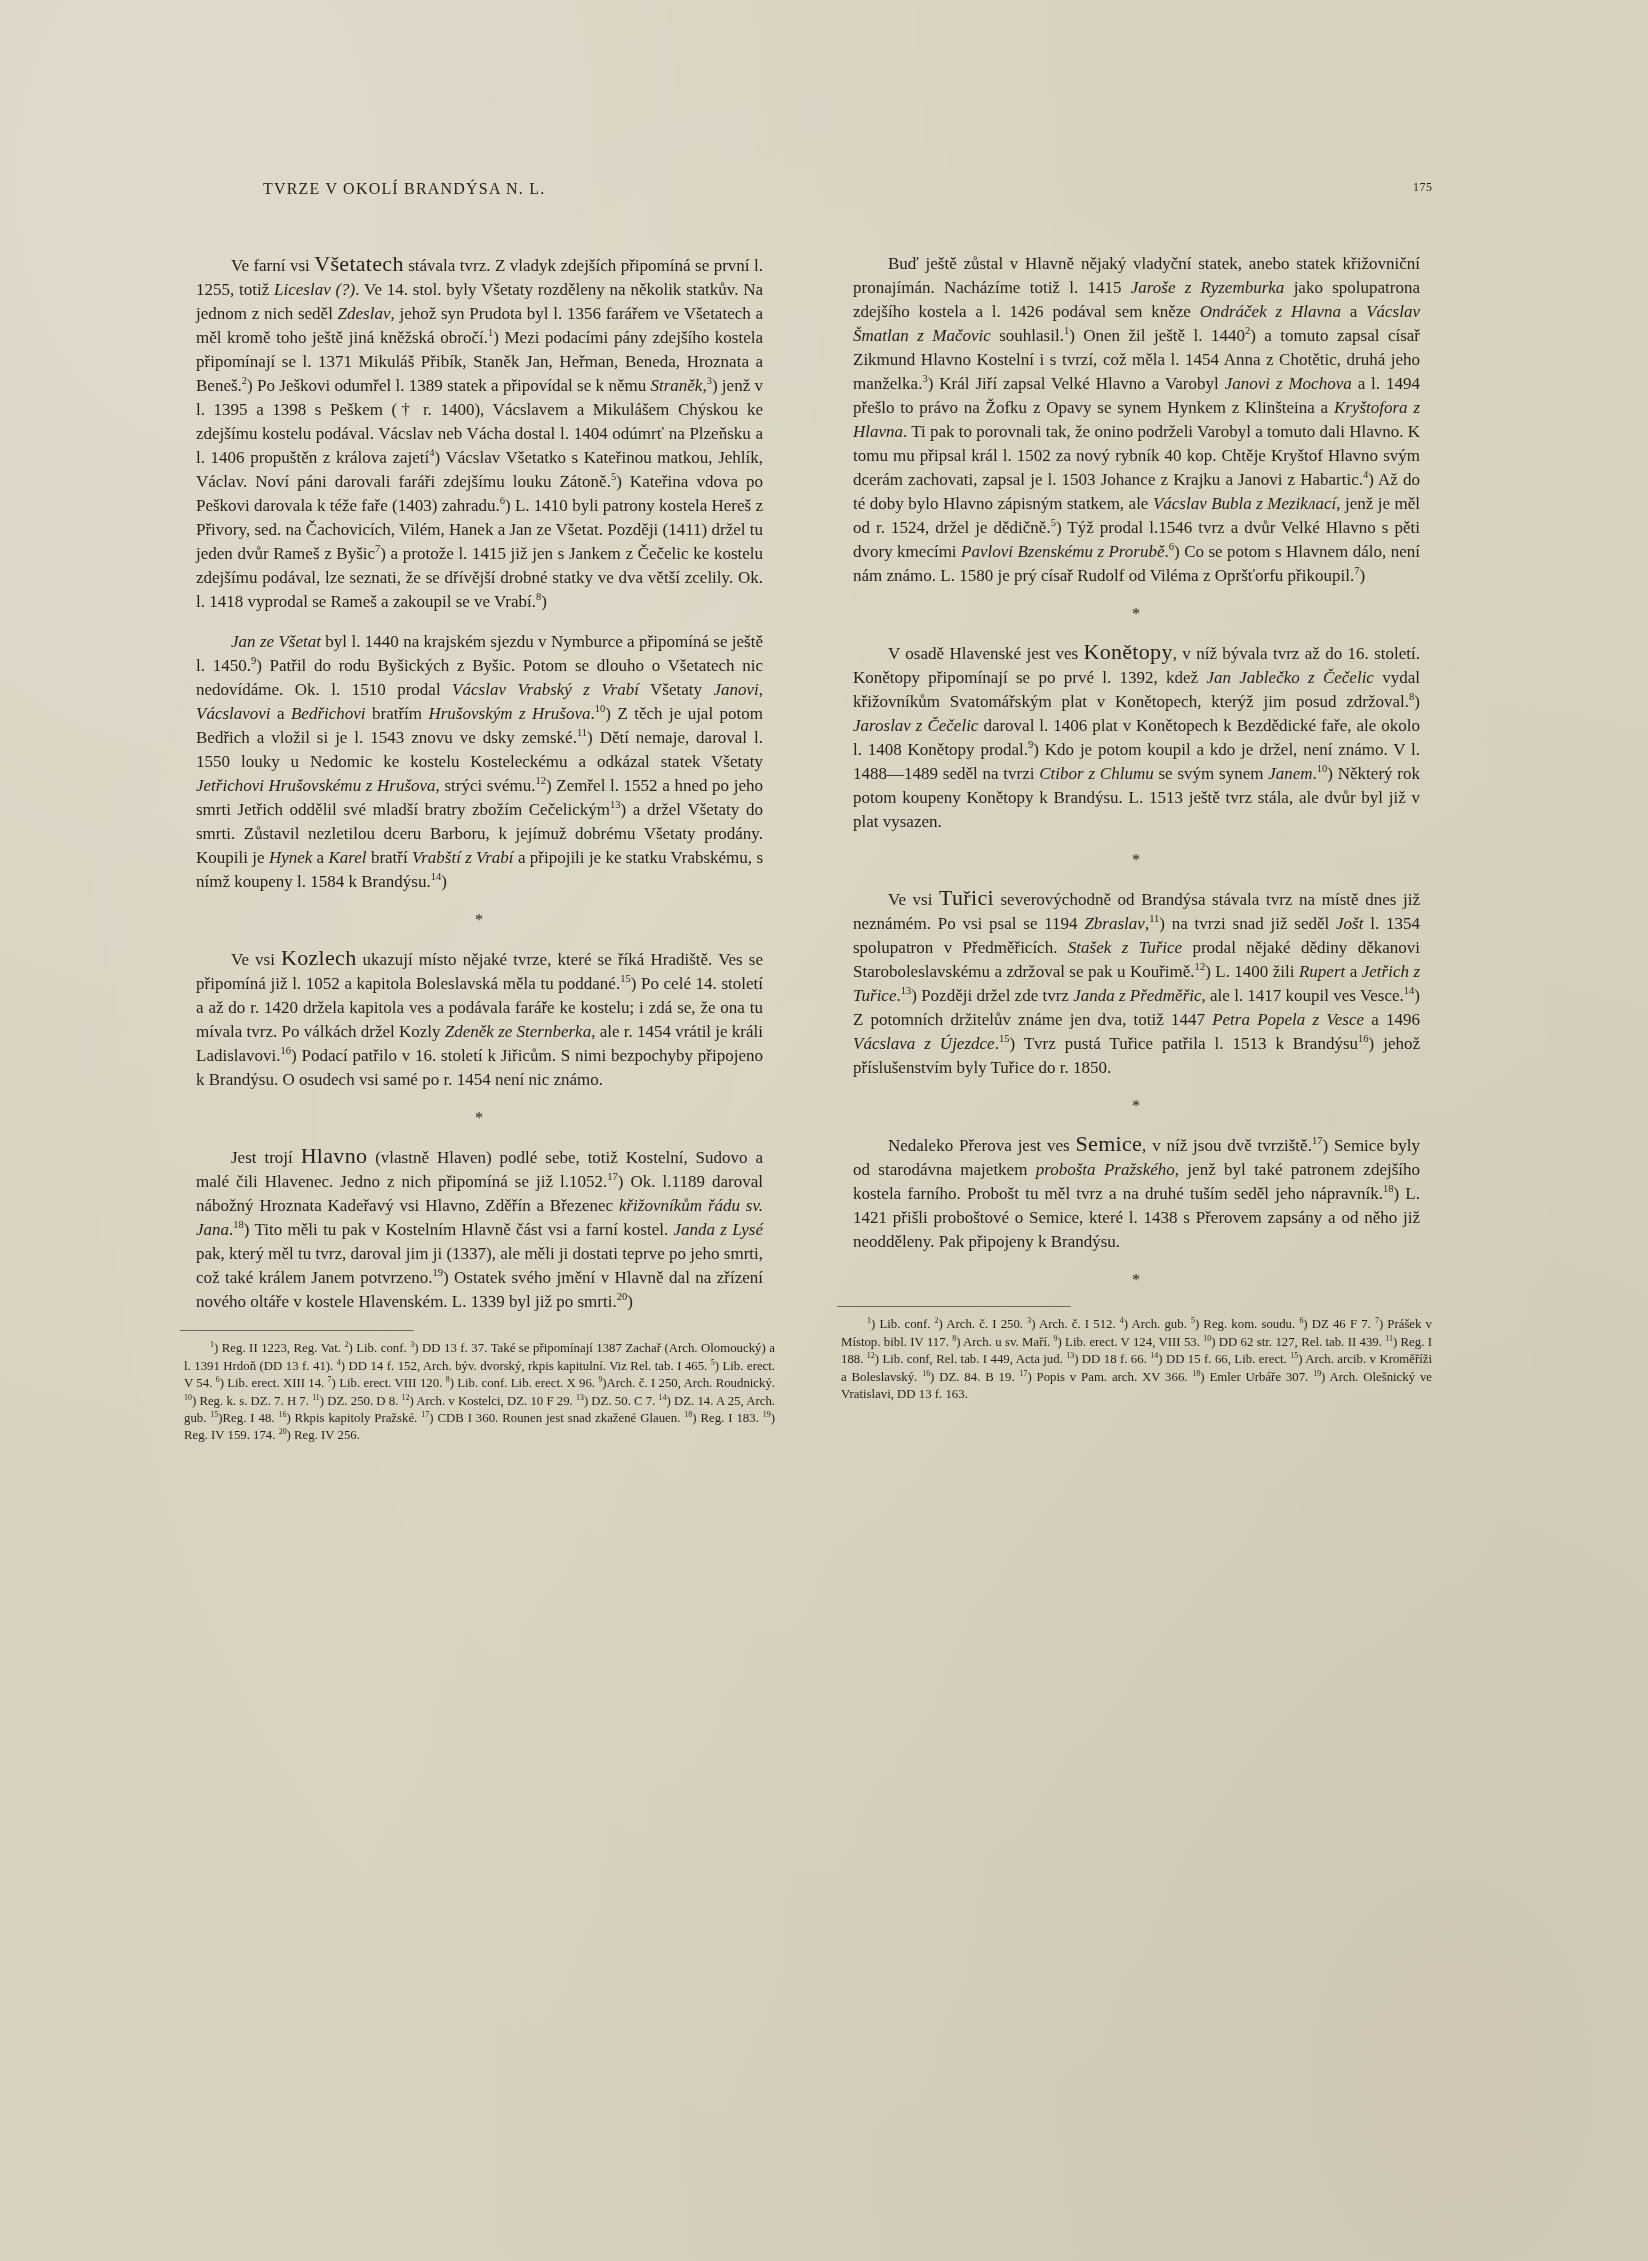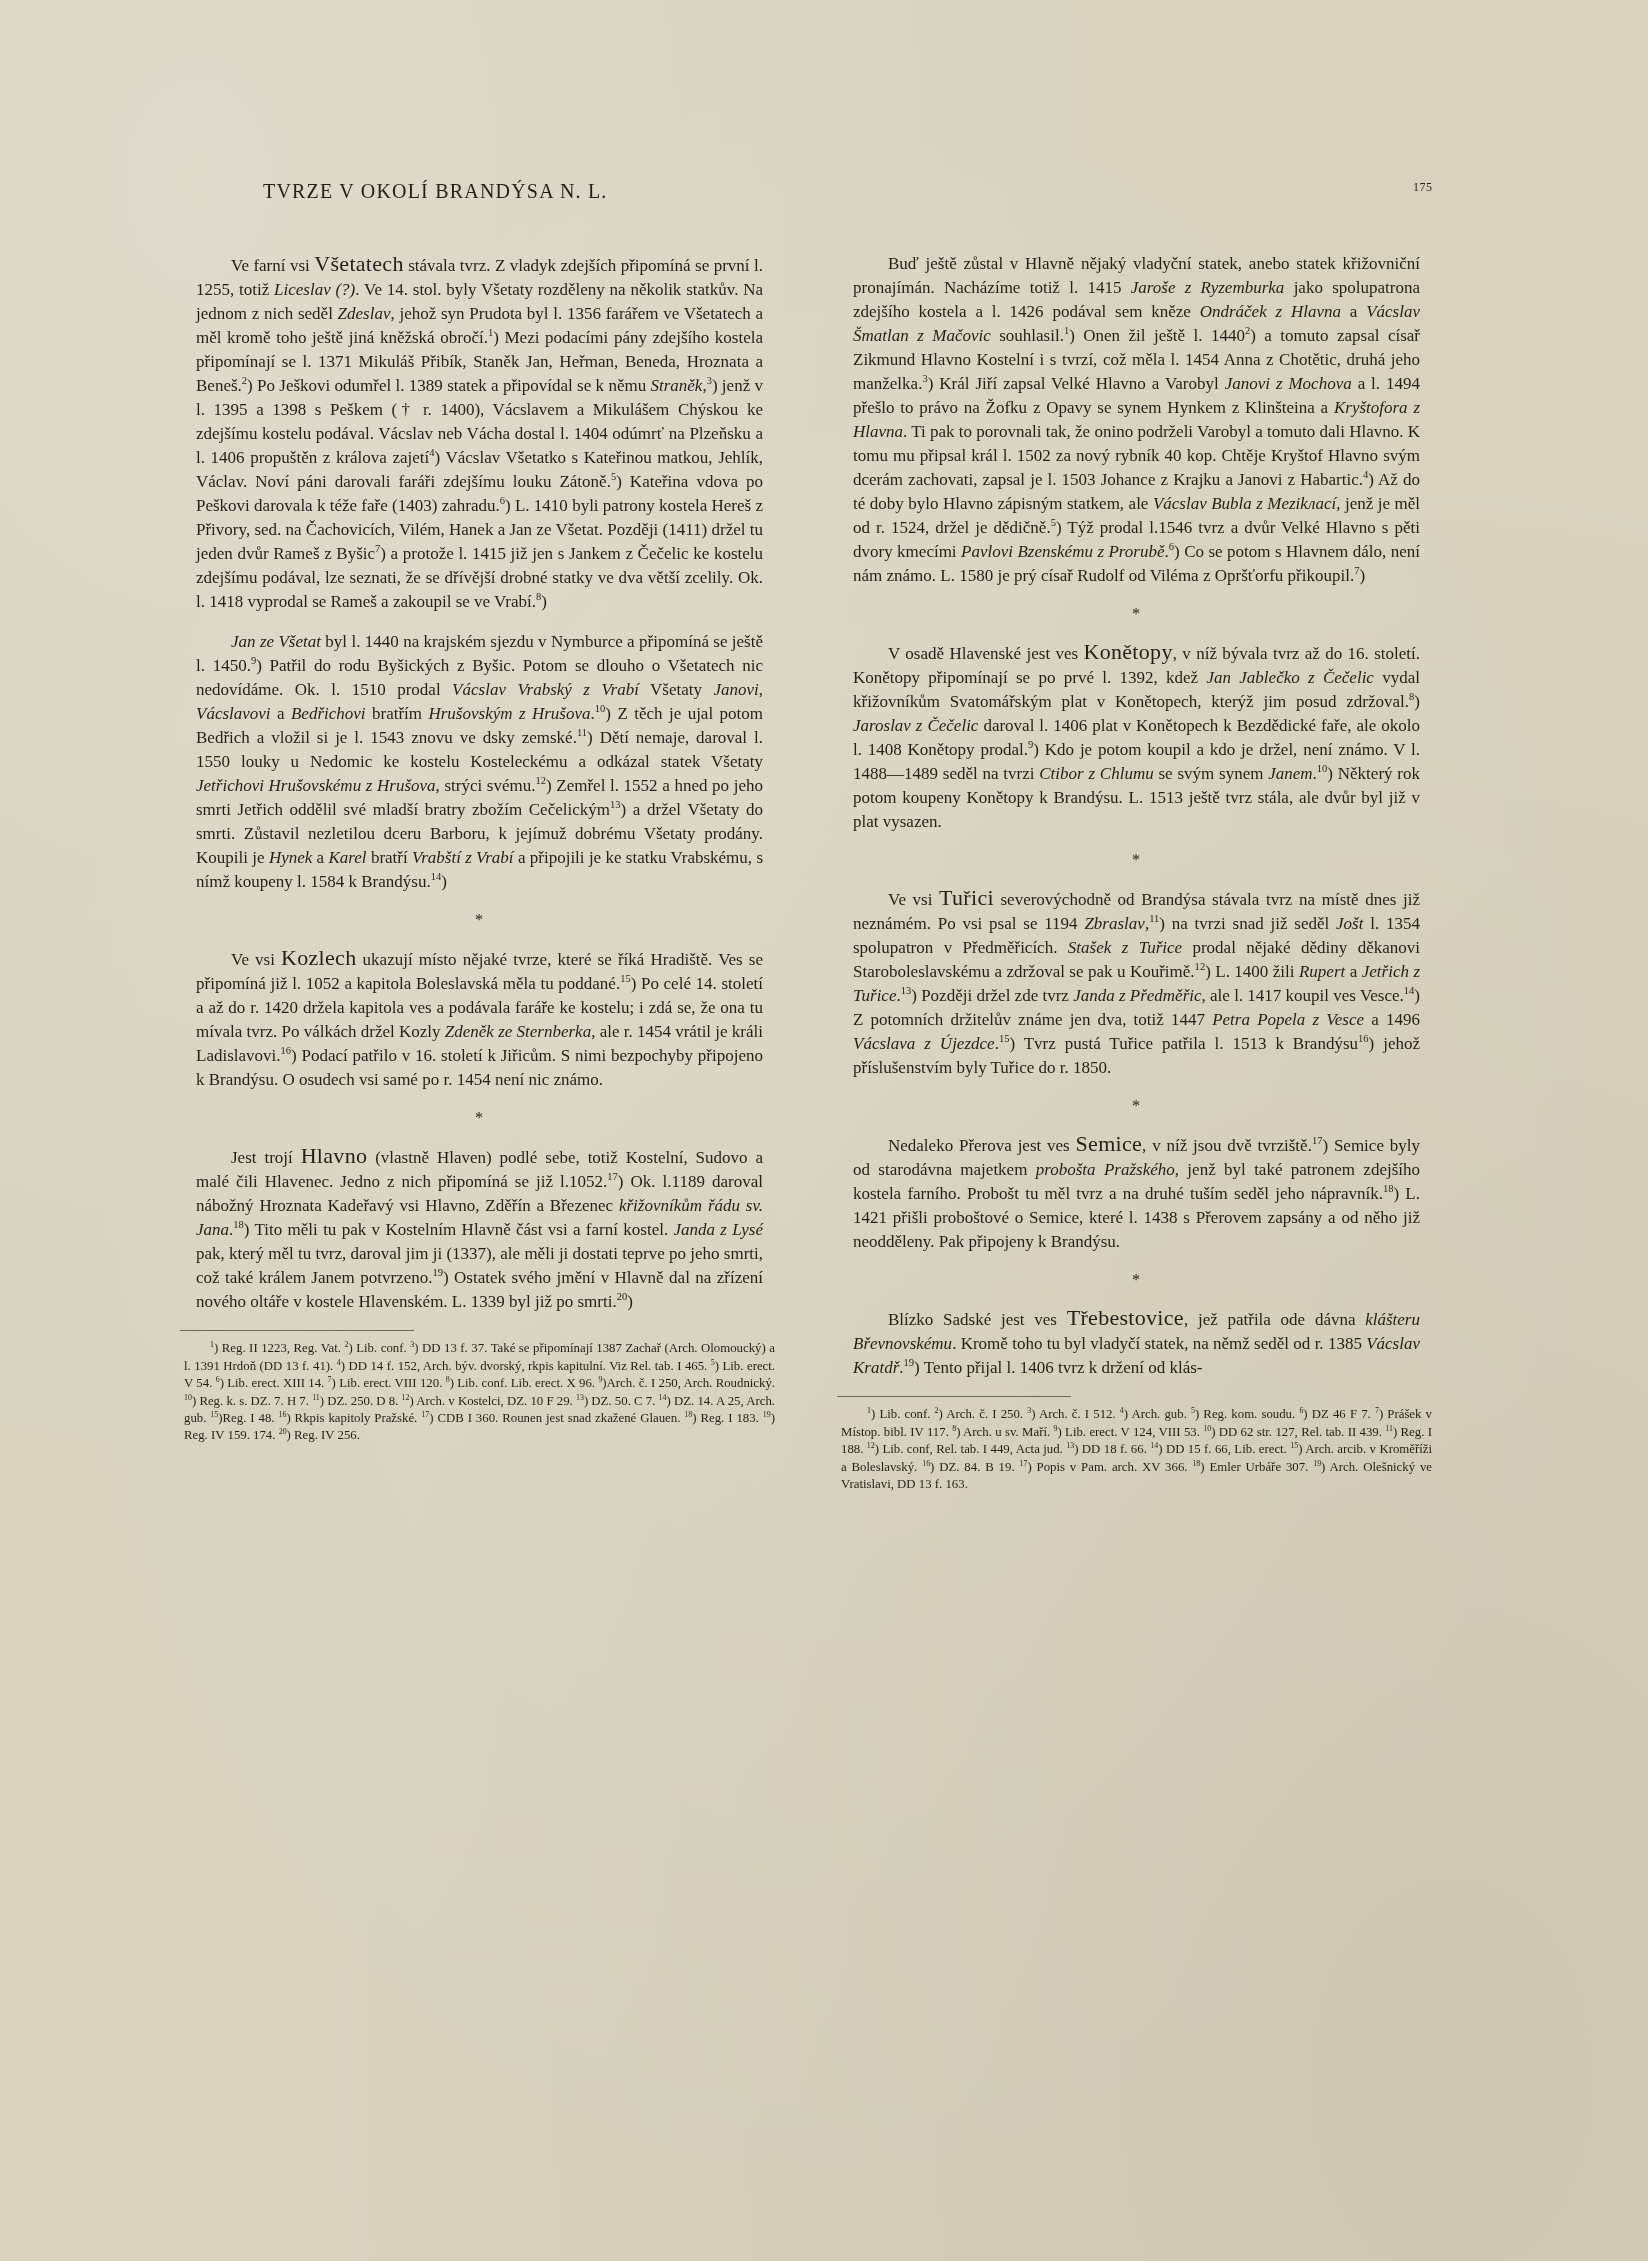--- a/index.html
+++ b/index.html
@@ -38,21 +38,21 @@
   
   .header {
     position: relative;
     height: 30.5px;
     margin-bottom: 25px;
   }
   .running-title {
     position: absolute;
     left: 83px;
     top: 0;
-    font-size: 20px;
+    font-size: 16px;
     letter-spacing: 1.2px;
     white-space: nowrap;
     font-family: Liberation Serif, serif;
   }
   .folio {
     position: absolute;
     right: 5.4px;
     top: 0;
     font-size: 12px;
     letter-spacing: 0.5px;
@@ -146,21 +146,20 @@
 
       <div class="col">
         <p class="body">Buď ještě zůstal v Hlavně nějaký vladyční statek, anebo statek křižovniční pronajímán. Nacházíme totiž l. 1415 <span class="it">Jaroše z Ryzemburka</span> jako spolupatrona zdejšího kostela a l. 1426 podával sem kněze <span class="it">Ondráček z Hlavna</span> a <span class="it">Vácslav Šmatlan z Mačovic</span> souhlasil.<sup>1</sup>) Onen žil ještě l. 1440<sup>2</sup>) a tomuto zapsal císař Zikmund Hlavno Kostelní i s tvrzí, což měla l. 1454 Anna z Chotětic, druhá jeho manželka.<sup>3</sup>) Král Jiří zapsal Velké Hlavno a Varobyl <span class="it">Janovi z Mochova</span> a l. 1494 přešlo to právo na Žofku z Opavy se synem Hynkem z Klinšteina a <span class="it">Kryštofora z Hlavna</span>. Ti pak to porovnali tak, že onino podrželi Varobyl a tomuto dali Hlavno. K tomu mu připsal král l. 1502 za nový rybník 40 kop. Chtěje Kryštof Hlavno svým dcerám zachovati, zapsal je l. 1503 Johance z Krajku a Janovi z Habartic.<sup>4</sup>) Až do té doby bylo Hlavno zápisným statkem, ale <span class="it">Vácslav Bubla z Mezikласí</span>, jenž je měl od r. 1524, držel je dědičně.<sup>5</sup>) Týž prodal l.1546 tvrz a dvůr Velké Hlavno s pěti dvory kmecími <span class="it">Pavlovi Bzenskému z Prorubě</span>.<sup>6</sup>) Co se potom s Hlavnem dálo, není nám známo. L. 1580 je prý císař Rudolf od Viléma z Opršťorfu přikoupil.<sup>7</sup>)</p>
         <div class="aster">*</div>
         <p class="body">V osadě Hlavenské jest ves <span class="sc">Konětopy</span>, v níž bývala tvrz až do 16. století. Konětopy připomínají se po prvé l. 1392, kdež <span class="it">Jan Jablečko z Čečelic</span> vydal křižovníkům Svatomářským plat v Konětopech, kterýž jim posud zdržoval.<sup>8</sup>) <span class="it">Jaroslav z Čečelic</span> daroval l. 1406 plat v Konětopech k Bezdědické faře, ale okolo l. 1408 Konětopy prodal.<sup>9</sup>) Kdo je potom koupil a kdo je držel, není známo. V l. 1488—1489 seděl na tvrzi <span class="it">Ctibor z Chlumu</span> se svým synem <span class="it">Janem</span>.<sup>10</sup>) Některý rok potom koupeny Konětopy k Brandýsu. L. 1513 ještě tvrz stála, ale dvůr byl již v plat vysazen.</p>
         <div class="aster">*</div>
         <p class="body">Ve vsi <span class="sc">Tuřici</span> severovýchodně od Brandýsa stávala tvrz na místě dnes již neznámém. Po vsi psal se 1194 <span class="it">Zbraslav</span>,<sup>11</sup>) na tvrzi snad již seděl <span class="it">Jošt</span> l. 1354 spolupatron v Předměřicích. <span class="it">Stašek z Tuřice</span> prodal nějaké dědiny děkanovi Staroboleslavskému a zdržoval se pak u Kouřimě.<sup>12</sup>) L. 1400 žili <span class="it">Rupert</span> a <span class="it">Jetřich z Tuřice</span>.<sup>13</sup>) Později držel zde tvrz <span class="it">Janda z Předměřic</span>, ale l. 1417 koupil ves Vesce.<sup>14</sup>) Z potomních držitelův známe jen dva, totiž 1447 <span class="it">Petra Popela z Vesce</span> a 1496 <span class="it">Vácslava z Újezdce</span>.<sup>15</sup>) Tvrz pustá Tuřice patřila l. 1513 k Brandýsu<sup>16</sup>) jehož příslušenstvím byly Tuřice do r. 1850.</p>
         <div class="aster">*</div>
         <p class="body">Nedaleko Přerova jest ves <span class="sc">Semice</span>, v níž jsou dvě tvrziště.<sup>17</sup>) Semice byly od starodávna majetkem <span class="it">probošta Pražského</span>, jenž byl také patronem zdejšího kostela farního. Probošt tu měl tvrz a na druhé tuším seděl jeho nápravník.<sup>18</sup>) L. 1421 přišli proboštové o Semice, které l. 1438 s Přerovem zapsány a od něho již neodděleny. Pak připojeny k Brandýsu.</p>
         <div class="aster">*</div>
-        <p class="body">Blízko Sadské jest ves <span class="sc">Třebestovice</span>, jež patřila ode dávna <span class="it">klášteru Břevnovskému</span>. Kromě toho tu byl vladyčí statek, na němž seděl od r. 1385 <span class="it">Vácslav Kratdř</span>.<sup>19</sup>) Tento přijal l. 1406 tvrz k držení od klás-</p>
 
         <div class="fnwrap">
           <div class="fnrule"></div>
           <p class="fn"><sup>1</sup>) Lib. conf. <sup>2</sup>) Arch. č. I 250. <sup>3</sup>) Arch. č. I 512. <sup>4</sup>) Arch. gub. <sup>5</sup>) Reg. kom. soudu. <sup>6</sup>) DZ 46 F 7. <sup>7</sup>) Prášek v Místop. bibl. IV 117. <sup>8</sup>) Arch. u sv. Maří. <sup>9</sup>) Lib. erect. V 124, VIII 53. <sup>10</sup>) DD 62 str. 127, Rel. tab. II 439. <sup>11</sup>) Reg. I 188. <sup>12</sup>) Lib. conf, Rel. tab. I 449, Acta jud. <sup>13</sup>) DD 18 f. 66. <sup>14</sup>) DD 15 f. 66, Lib. erect. <sup>15</sup>) Arch. arcib. v Kroměříži a Boleslavský. <sup>16</sup>) DZ. 84. B 19. <sup>17</sup>) Popis v Pam. arch. XV 366. <sup>18</sup>) Emler Urbáře 307. <sup>19</sup>) Arch. Olešnický ve Vratislavi, DD 13 f. 163.</p>
         </div>
       </div>
 
     </div>
   </div>
 </div>

